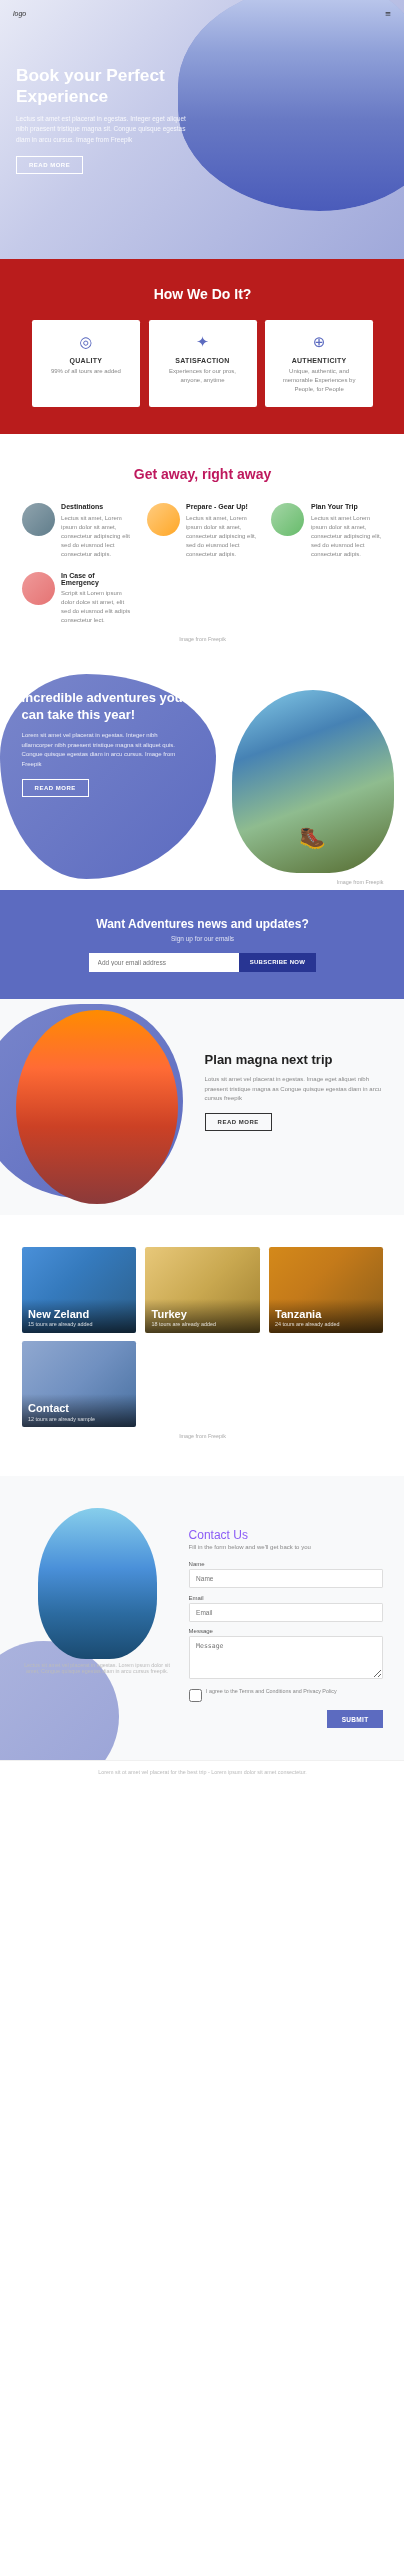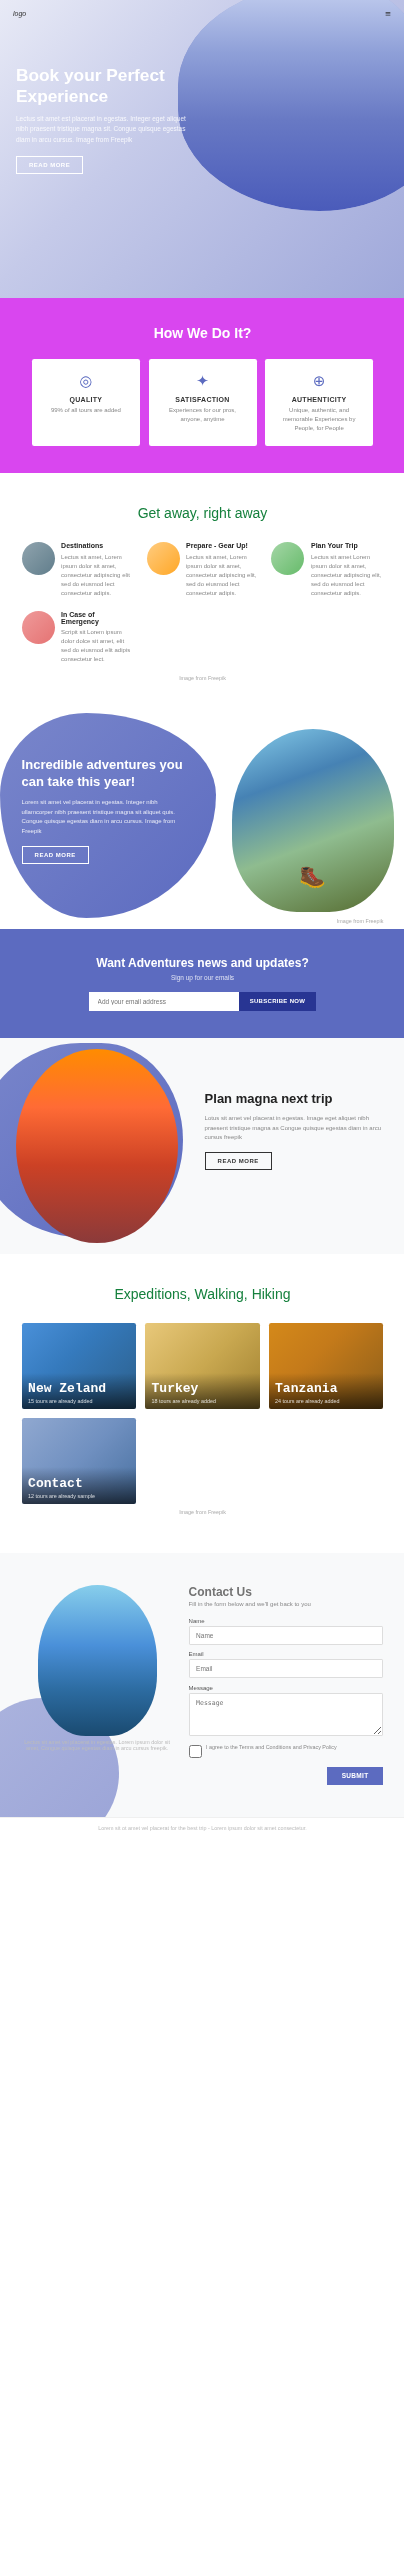--- a/index.html
+++ b/index.html
@@ -8,21 +8,21 @@
     
     .header {
       display: flex; justify-content: space-between; align-items: center;
       padding: 7.6px 13px; position: absolute; top: 0; left: 0; width: 100%; z-index: 10;
     }
     .header-logo { font-size: 7px; color: #333; font-style: italic; }
     .header-menu { font-size: 9.7px; color: #333; cursor: pointer; }
 
     
     .hero {
-      position: relative; height: 298px; overflow: hidden;
+      position: relative; height: 259px; overflow: hidden;
       background: linear-gradient(135deg, #e8eaf6 0%, #c5cae9 40%, #9fa8da 100%);
       padding-left: 37px;
     }
     .hero-blob {
       position: absolute; top: -16px; right: -32px; width: 259px; height: 227px;
       background: linear-gradient(180deg, #b8c3e8 0%, #7986cb 40%, #5c6bc0 70%, #9fa8da 100%);
       border-radius: 60% 40% 50% 60% / 50% 60% 40% 50%;
       overflow: hidden;
     }
     .hero-blob-img {
@@ -36,34 +36,34 @@
     .hero-title { font-size: 17.3px; font-weight: 700; color: #fff; line-height: 1.2; margin-bottom: 7.6px; }
     .hero-desc { font-size: 6.5px; color: rgba(255,255,255,0.85); line-height: 1.6; margin-bottom: 10.8px; }
     .btn-read-more {
       display: inline-block; padding: 4.9px 12px; background: transparent;
       border: 1.1px solid #fff; color: #fff; font-size: 6px; font-weight: 600;
       letter-spacing: 0.5px; cursor: pointer; text-transform: uppercase;
     }
 
     
     .how-section {
-      background: #d946ef; padding: 27px 21.6px; text-align: center;
+      background: #b91c1c; padding: 27px 21.6px; text-align: center;
     }
     .how-title { font-size: 14px; font-weight: 600; color: #fff; margin-bottom: 18.3px; }
     .how-cards { display: flex; gap: 8.6px; justify-content: center; }
     .how-card {
       background: #fff; border-radius: 2.2px; padding: 13px 10.8px; flex: 1; max-width: 108px; text-align: center;
     }
     .how-card-icon { font-size: 15px; color: #5c6bc0; margin-bottom: 5.4px; }
     .how-card-title { font-size: 7px; font-weight: 700; color: #333; margin-bottom: 3.2px; letter-spacing: 0.3px; }
     .how-card-desc { font-size: 6px; color: #888; line-height: 1.5; }
 
     
     .getaway-section { padding: 32px 21.6px; background: #fff; }
-    .section-title { font-size: 14px; font-weight: 400; color: #15803d; text-align: center; margin-bottom: 21.6px; }
+    .section-title { font-size: 14px; font-weight: 700; color: #be185d; text-align: center; margin-bottom: 21.6px; }
     .getaway-grid { display: grid; grid-template-columns: 1fr 1fr 1fr; gap: 13px; }
     .getaway-item { display: flex; flex-direction: column; }
     .getaway-item-inner { display: flex; gap: 6.5px; align-items: flex-start; }
     .getaway-item-text-block {}
     .getaway-item-title { font-size: 7px; font-weight: 700; color: #222; margin-bottom: 3.2px; }
     .getaway-item-desc { font-size: 6px; color: #888; line-height: 1.5; }
     .getaway-img-credit { text-align: center; font-size: 5.4px; color: #aaa; margin-top: 10.8px; }
 
     
     .circle-img {
@@ -79,21 +79,21 @@
     .adventure-section {
       position: relative; padding: 0; margin: 0; height: 216px; overflow: hidden;
     }
     .adventure-blob {
       position: absolute; left: 0; top: 0; width: 216px; height: 205px;
       background: linear-gradient(135deg, #7986cb 0%, #5c6bc0 100%);
       border-radius: 40% 60% 60% 40% / 40% 40% 60% 60%;
       z-index: 1;
     }
     .adventure-content {
-      position: absolute; left: 21.6px; top: 44px; z-index: 2; width: 162px;
+      position: absolute; left: 21.6px; top: 16px; z-index: 2; width: 162px;
     }
     .adventure-title { font-size: 13px; font-weight: 700; color: #fff; line-height: 1.3; margin-bottom: 7.6px; }
     .adventure-desc { font-size: 6px; color: rgba(255,255,255,0.85); line-height: 1.6; margin-bottom: 9.7px; }
     .adventure-img {
       position: absolute; right: 10.8px; top: 16px; width: 162px; height: 183px;
       border-radius: 50% 50% 40% 40%; overflow: hidden; z-index: 0;
     }
     .adventure-img-inner {
       width: 100%; height: 100%;
       background: linear-gradient(160deg, #87ceeb 0%, #4682b4 30%, #8fbc8f 60%, #556b2f 100%);
@@ -154,21 +154,21 @@
 
     
     .expeditions-section { padding: 32px 21.6px; background: #fff; }
     .expeditions-grid { display: grid; grid-template-columns: 1fr 1fr 1fr; gap: 8.6px; margin-bottom: 5.4px; }
     .exp-card { border-radius: 2.2px; overflow: hidden; position: relative; height: 86px; cursor: pointer; }
     .exp-card-overlay {
       position: absolute; bottom: 0; left: 0; right: 0;
       background: linear-gradient(transparent, rgba(0,0,0,0.65));
       padding: 8.6px 6.5px 5.4px;
     }
-    .exp-card-title { font-size: 13px; font-weight: 700; color: #fff; margin-bottom: 1.6px; font-family: Liberation Mono, monospace; }
+    .exp-card-title { font-size: 11px; font-weight: 700; color: #fff; margin-bottom: 1.6px; }
     .exp-card-desc { font-size: 5.4px; color: rgba(255,255,255,0.8); }
 
     
     .exp-new-zealand { background: linear-gradient(135deg, #4a90d9 0%, #357abd 40%, #2c5f8a 100%); }
     .exp-tanzania { background: linear-gradient(135deg, #d4891a 0%, #c47a1a 40%, #8b5e1a 100%); }
     .exp-turkey { background: linear-gradient(135deg, #e8c87a 0%, #c9a850 50%, #a08030 100%); }
     .exp-namibia { background: linear-gradient(135deg, #d4a060 0%, #c08040 50%, #8b5a20 100%); }
     .exp-kenya { background: linear-gradient(135deg, #a8d080 0%, #78b050 40%, #507830 100%); }
     .exp-zambia { background: linear-gradient(135deg, #90a8d0 0%, #7090c0 50%, #4870a0 100%); }
 
@@ -192,21 +192,21 @@
     }
     .contact-img {
       width: 119px; height: 151px; border-radius: 50% 50% 40% 40%;
       overflow: hidden; margin: 0 auto;
     }
     .contact-img-inner {
       width: 100%; height: 100%;
       background: linear-gradient(180deg, #87ceeb 0%, #4a90d9 40%, #2c6ba0 70%, #1a4a70 100%);
     }
     .contact-form-wrap { flex: 1; }
-    .contact-form-title { font-size: 12px; font-weight: 700; color: #737373; margin-bottom: 2.2px; }
+    .contact-form-title { font-size: 12px; font-weight: 400; color: #8b5cf6; margin-bottom: 2.2px; margin-top: 20px; }
     .contact-form-subtitle { font-size: 6px; color: #888; margin-bottom: 10.8px; }
     .form-row { margin-bottom: 6.5px; }
     .form-label { font-size: 6px; color: #555; display: block; margin-bottom: 2.2px; }
     .form-input {
       width: 100%; padding: 4.9px 6.5px; border: 0.5px solid #ddd;
       font-size: 6.5px; outline: none; border-radius: 1.1px;
     }
     .form-textarea { width: 100%; padding: 4.9px 6.5px; border: 0.5px solid #ddd; font-size: 6.5px; outline: none; border-radius: 1.1px; resize: vertical; min-height: 43px; }
     .form-checkbox-row { display: flex; align-items: flex-start; gap: 4.3px; margin-bottom: 8.6px; }
     .form-checkbox { margin-top: 1.1px; cursor: pointer; }
@@ -338,21 +338,20 @@
     <div class="plan-img-inner"></div>
   </div>
   <div class="plan-content">
     <h2 class="plan-title">Plan magna next trip</h2>
     <p class="plan-desc">Lotus sit amet vel placerat in egestas. Image eget aliquet nibh praesent tristique magna as Congue quisque egestas diam in arcu cursus freepik</p>
     <button class="btn-dark">READ MORE</button>
   </div>
 </section>
 
 <section class="expeditions-section">
-  <h2 class="section-title">Expeditions, Walking, Hiking</h2>
   <div class="expeditions-grid">
     <div class="exp-card exp-new-zealand">
       <div class="exp-card-overlay">
         <div class="exp-card-title">New Zeland</div>
         <div class="exp-card-desc">15 tours are already added</div>
       </div>
     </div>
     <div class="exp-card exp-turkey">
       <div class="exp-card-overlay">
         <div class="exp-card-title">Turkey</div>

